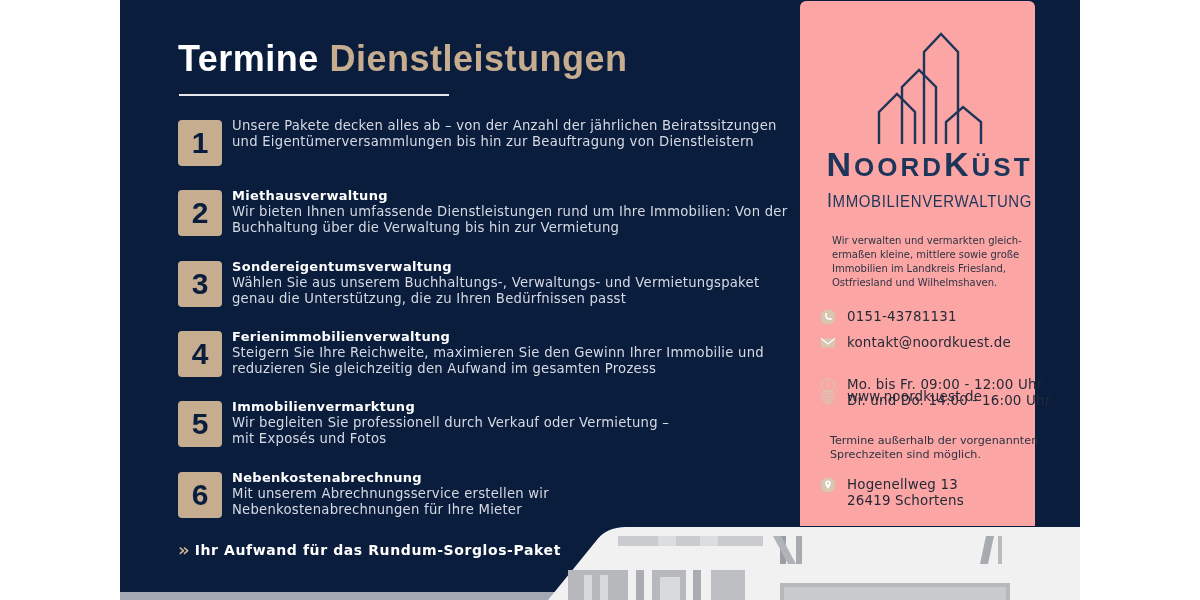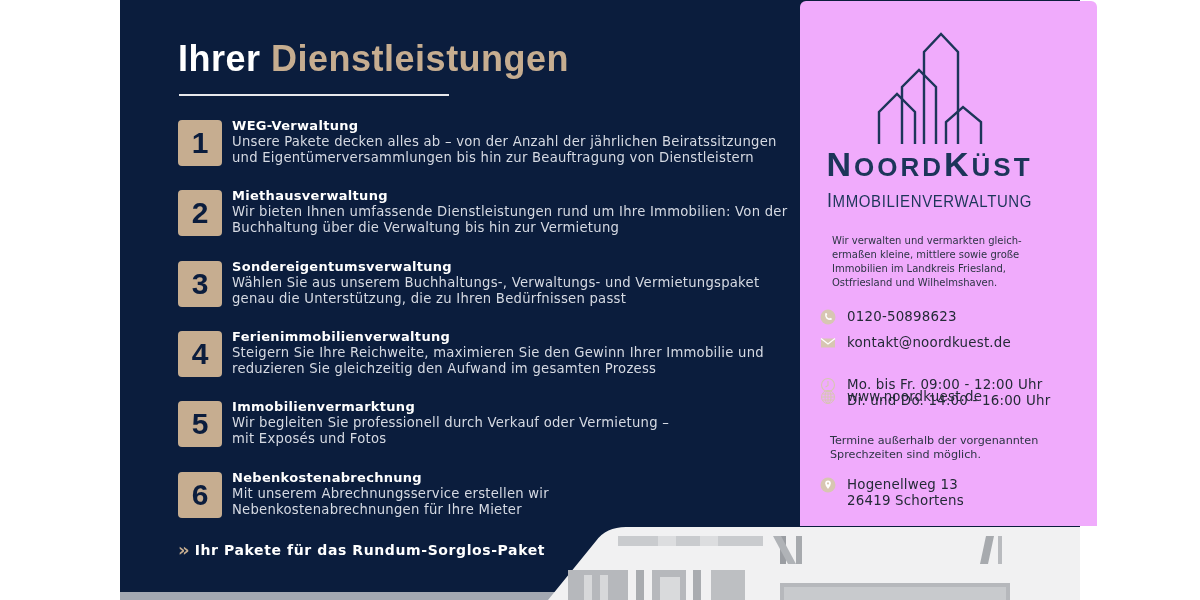--- a/index.html
+++ b/index.html
@@ -20,21 +20,21 @@
   .svc-text { position: absolute; left: 54px; top: -2px; width: 560px; }
   .svc-title { font-family: "DejaVu Sans", sans-serif; font-weight: 700; font-size: 13px; color: #ffffff; letter-spacing: 0.3px; line-height: 16px; }
   .svc-desc { font-family: "DejaVu Sans", sans-serif; font-size: 13.2px; color: #d6dae3; letter-spacing: 0.25px; line-height: 16px; white-space: pre-line; }
 
   .tagline { position: absolute; left: 178px; top: 541px; display: flex; align-items: center; gap: 5px; }
   .tagline .chev { color: #c6ad90; font-weight: 700; font-size: 18px; line-height: 18px; font-family: "DejaVu Sans", sans-serif; }
   .tagline .text { color: #ffffff; font-family: "DejaVu Sans", sans-serif; font-weight: 700; font-size: 14px; letter-spacing: 0.6px; }
 
   .photo { position: absolute; left: 548px; top: 527px; width: 532px; height: 73px; overflow: hidden; }
 
-  .card { position: absolute; left: 800px; top: 1px; width: 297px; height: 525px; background: #f0abfc; border-radius: 6px 6px 0 0; }
+  .card { position: absolute; left: 800px; top: 1px; width: 235px; height: 525px; background: #fca5a5; border-radius: 6px 6px 0 0; }
   .logo { position: absolute; left: 0; top: 0; width: 259px; height: 215px; }
   .brand-name { position: absolute; left: 0; width: 259px; top: 144px; text-align: center; font-family: "Liberation Sans", sans-serif; font-weight: 700; color: #1c3559; letter-spacing: 3px; white-space: nowrap; }
   .brand-name .big { font-size: 34px; }
   .brand-name .small { font-size: 26px; }
   .brand-sub { position: absolute; left: 0; width: 259px; top: 189px; text-align: center; font-family: "Liberation Sans", sans-serif; font-size: 15px; color: #1c3559; letter-spacing: 0.6px; white-space: nowrap; transform: scaleY(1.15); }
   .brand-sub .big { font-size: 18px; }
 
   .card-intro { position: absolute; left: 32px; top: 233px; width: 230px; font-size: 10px; line-height: 14px; color: #2c3444; }
   .contact { position: absolute; left: 20px; width: 235px; display: flex; align-items: flex-start; gap: 11px; }
   .contact .ico { width: 16px; height: 16px; flex: 0 0 16px; margin-top: 0px; display: flex; align-items: center; justify-content: center; }
@@ -42,30 +42,29 @@
   .card-note { position: absolute; left: 30px; top: 433px; width: 235px; font-size: 11.2px; line-height: 14px; color: #2c3444; }
 </style>
 </head>
 <body>
 
 <div class="canvas">
   <div class="navy-panel"></div>
   <div class="bottom-strip"></div>
 
   <h1 class="title">
-    <span>Ihrer</span>
+    <span>Termine</span>
     <span class="accent">Dienstleistungen</span>
   </h1>
   <div class="title-rule"></div>
 
   <div class="services">
     <div class="service" style="top:0px;">
       <div class="num-box">1</div>
       <div class="svc-text">
-        <div class="svc-title">WEG-Verwaltung</div>
         <div class="svc-desc">Unsere Pakete decken alles ab – von der Anzahl der jährlichen Beiratssitzungen
 und Eigentümerversammlungen bis hin zur Beauftragung von Dienstleistern</div>
       </div>
     </div>
     <div class="service" style="top:70px;">
       <div class="num-box">2</div>
       <div class="svc-text">
         <div class="svc-title">Miethausverwaltung</div>
         <div class="svc-desc">Wir bieten Ihnen umfassende Dienstleistungen rund um Ihre Immobilien: Von der
 Buchhaltung über die Verwaltung bis hin zur Vermietung</div>
@@ -100,21 +99,21 @@
       <div class="svc-text">
         <div class="svc-title">Nebenkostenabrechnung</div>
         <div class="svc-desc">Mit unserem Abrechnungsservice erstellen wir
 Nebenkostenabrechnungen für Ihre Mieter</div>
       </div>
     </div>
   </div>
 
   <div class="tagline">
     <span class="chev">»</span>
-    <span class="text">Ihr Pakete für das Rundum-Sorglos-Paket</span>
+    <span class="text">Ihr Aufwand für das Rundum-Sorglos-Paket</span>
   </div>
 
   <div class="photo">
     <svg width="532" height="73" viewBox="0 0 532 73" xmlns="http://www.w3.org/2000/svg">
       <path d="M0 73 L48 14 Q58 0 78 0 L532 0 L532 73 Z" fill="#f1f1f2"></path>
       <rect x="70" y="9" width="145" height="10" fill="#c9cbce"></rect>
       <rect x="110" y="9" width="18" height="10" fill="#dcdddf"></rect>
       <rect x="152" y="9" width="18" height="10" fill="#dcdddf"></rect>
       <rect x="232" y="9" width="6" height="28" fill="#9a9da2"></rect>
       <rect x="248" y="9" width="6" height="28" fill="#a7aaae"></rect>
@@ -152,21 +151,21 @@
 
     <div class="card-intro">Wir verwalten und vermarkten gleich-ermaßen kleine, mittlere sowie große Immobilien im Landkreis Friesland, Ostfriesland und Wilhelmshaven.</div>
 
     <div class="contact" style="top:308px;">
       <span class="ico">
         <svg width="16" height="16" viewBox="0 0 16 16">
             <circle cx="8" cy="8" r="7.5" fill="#d7c6b2"></circle>
             <path d="M5.2 4.3 L6.6 4.1 L7.3 6.1 L6.4 6.8 Q7.2 8.7 9.2 9.6 L9.9 8.7 L11.9 9.4 L11.7 10.8 Q8.5 11.4 6.3 9.4 Q4.6 7.4 5.2 4.3 Z" fill="#ffffff"></path>
           </svg>
       </span>
-      <span class="val">0120-50898623</span>
+      <span class="val">0151-43781131</span>
     </div>
     <div class="contact" style="top:334px;">
       <span class="ico">
         <svg width="16" height="16" viewBox="0 0 16 16">
             <rect x="1" y="3.5" width="14" height="9" fill="#d7c6b2"></rect>
             <path d="M1 3.5 L8 9 L15 3.5" fill="none" stroke="#ffffff" stroke-width="1.3"></path>
           </svg>
       </span>
       <span class="val">kontakt@noordkuest.de</span>
     </div>

